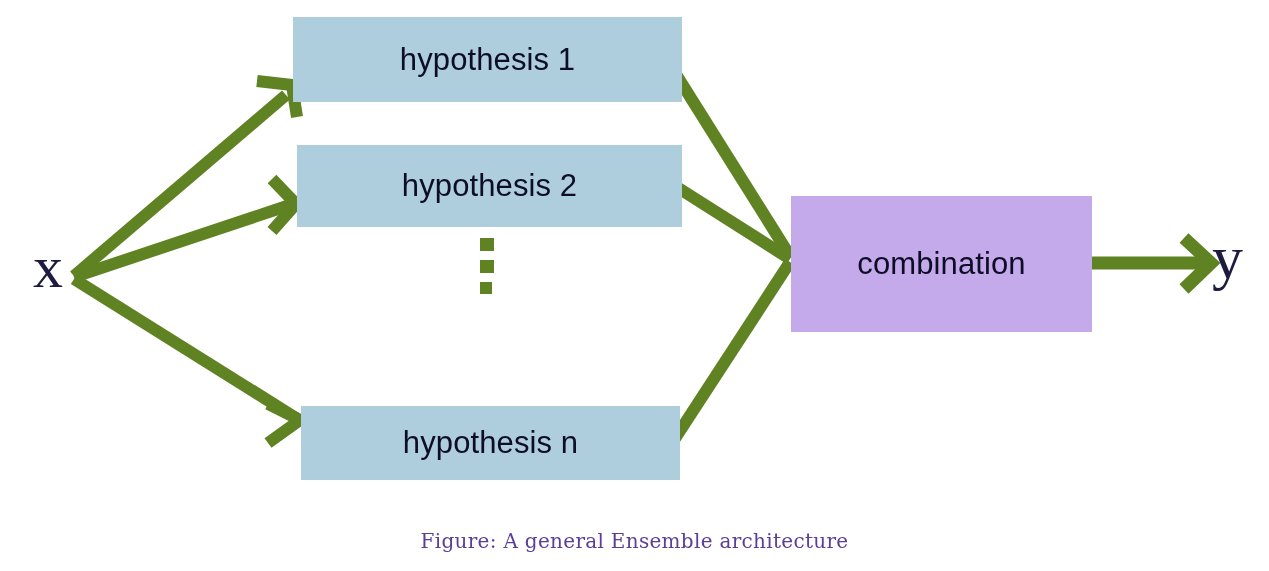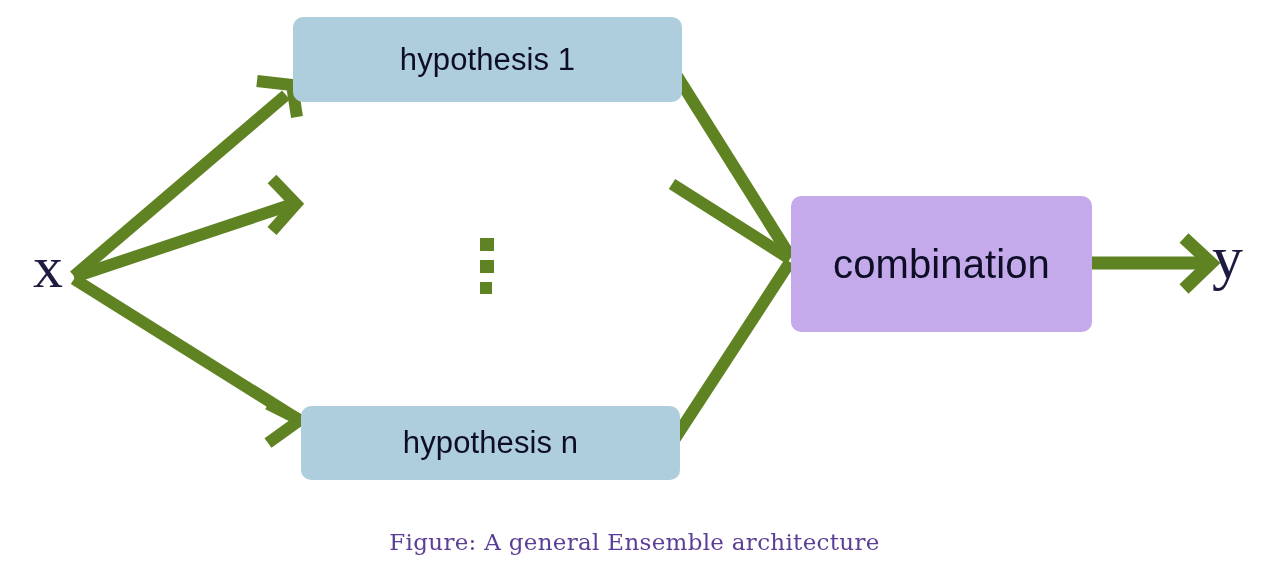--- a/index.html
+++ b/index.html
@@ -25,21 +25,20 @@
     width: 1269px;
     height: 571px;
     pointer-events: none;
   }
   .node-box {
     position: absolute;
     display: flex;
     align-items: center;
     justify-content: center;
     box-sizing: border-box;
-    border-radius: 10px;
   }
   .node-box .node-label {
     font-family: "Liberation Sans", sans-serif;
     color: #0d0d26;
     letter-spacing: 0.1px;
     white-space: nowrap;
   }
   .hyp-box {
     background: #aeceddff;
   }
@@ -65,21 +64,21 @@
     height: 74px;
   }
   #node-combination {
     left: 791px;
     top: 196px;
     width: 301px;
     height: 136px;
     background: #c4aaeb;
   }
   #node-combination .node-label {
-    font-size: 40px;
+    font-size: 31px;
   }
   .var-label {
     position: absolute;
     font-family: "Liberation Serif", serif;
     color: #1d1b40;
     line-height: 1;
   }
   #input-variable-x {
     left: 33px;
     top: 237px;
@@ -107,21 +106,21 @@
   #vertical-ellipsis .dot.d1 { top: 0px; }
   #vertical-ellipsis .dot.d2 { top: 22px; }
   #vertical-ellipsis .dot.d3 { top: 44px; width: 12px; height: 12px; }
   #figure-caption {
     position: absolute;
     left: 0;
     top: 529px;
     width: 1269px;
     text-align: center;
     font-family: "DejaVu Serif", serif;
-    font-size: 23px;
+    font-size: 20px;
     color: #5b3e96;
     letter-spacing: 0.3px;
   }
 </style>
 </head>
 <body>
 
 <div id="figure-root">
 
   <svg id="edge-layer" viewBox="0 0 1269 571" width="1269" height="571" xmlns="http://www.w3.org/2000/svg">
@@ -158,20 +157,23 @@
       <polyline points="1184,238 1211,263 1184,289" fill="none" stroke="#5f8322" stroke-width="13" stroke-linejoin="miter" stroke-linecap="butt"></polyline>
     </g>
   </svg>
 
   <div class="var-label" id="input-variable-x">x</div>
 
   <div class="node-box hyp-box" id="node-hypothesis-1">
     <span class="node-label">hypothesis 1</span>
   </div>
 
+  <div class="node-box hyp-box" id="node-hypothesis-2">
+    <span class="node-label">hypothesis 2</span>
+  </div>
 
   <div id="vertical-ellipsis">
     <span class="dot d1"></span>
     <span class="dot d2"></span>
     <span class="dot d3"></span>
   </div>
 
   <div class="node-box hyp-box" id="node-hypothesis-n">
     <span class="node-label">hypothesis n</span>
   </div>

